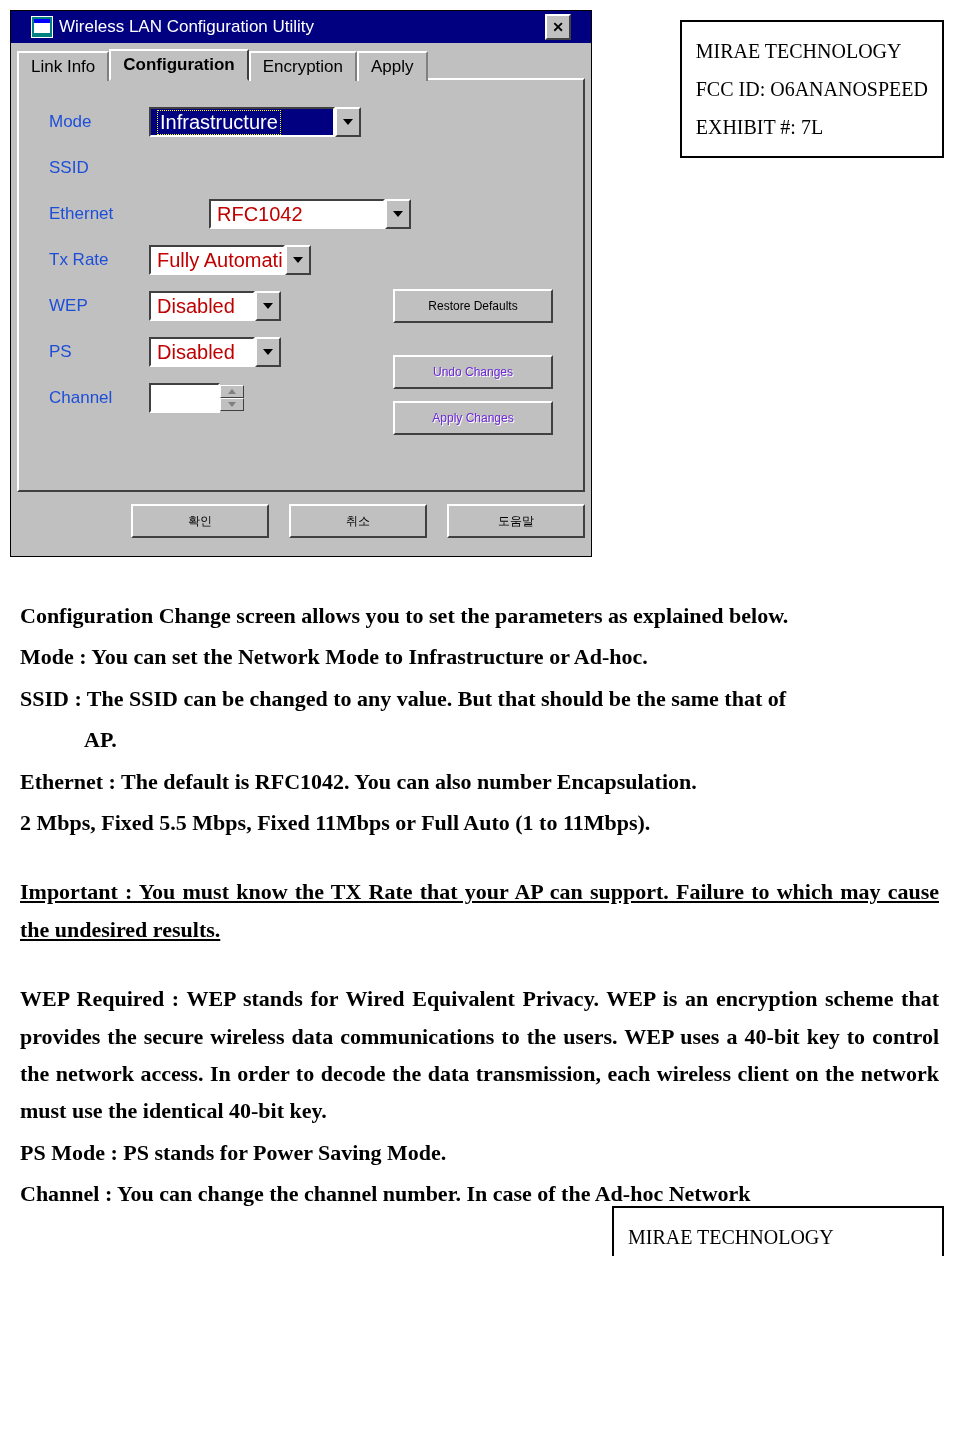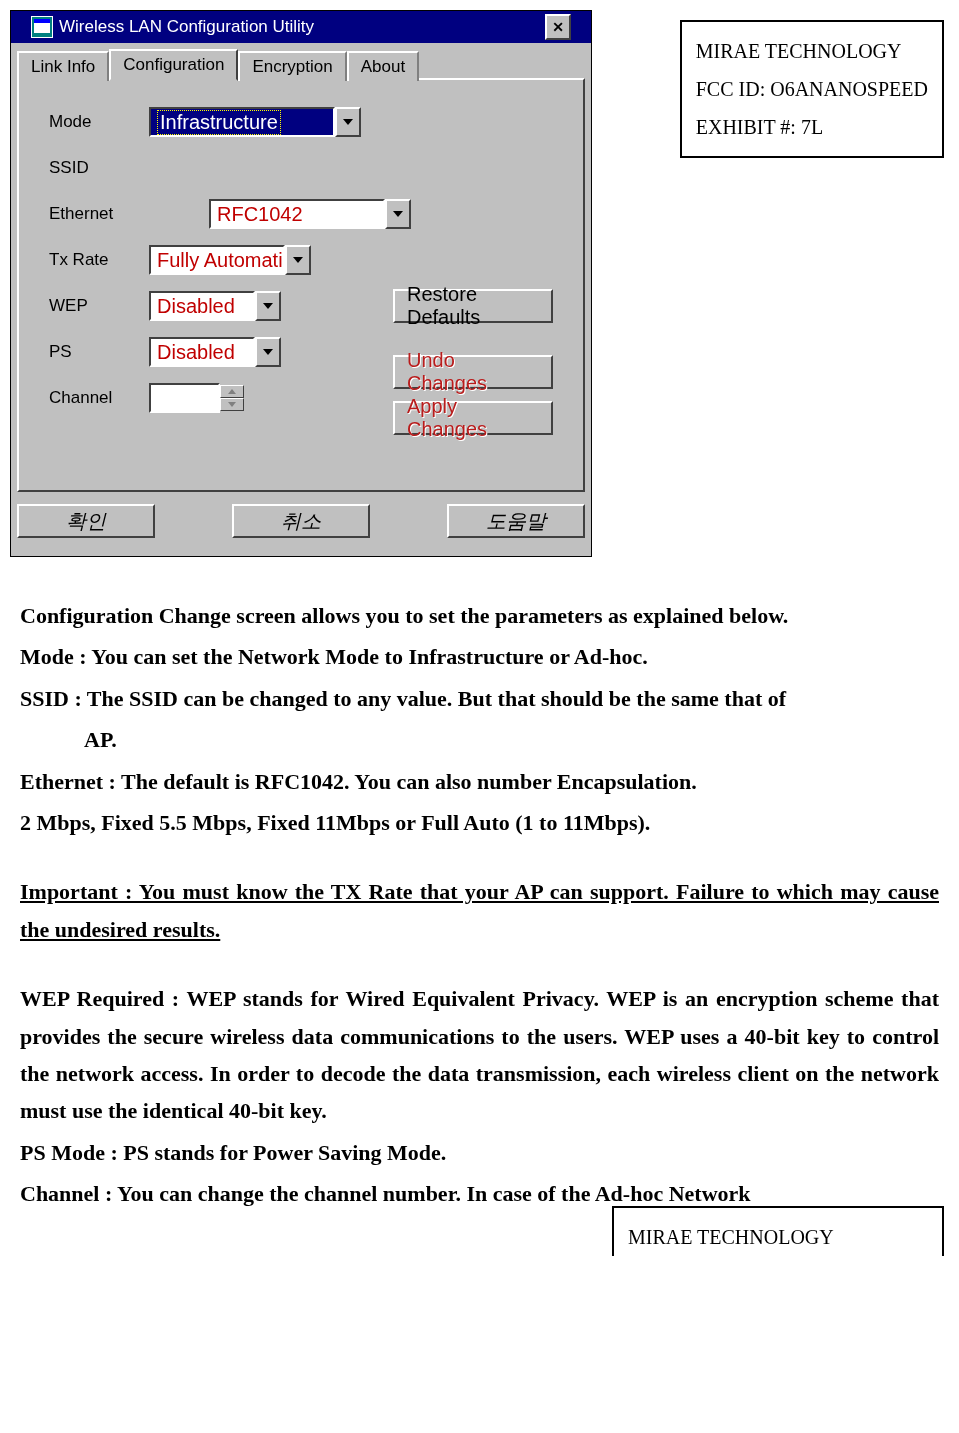--- a/index.html
+++ b/index.html
@@ -105,38 +105,39 @@
     background: #c0c0c0;
     border-top: 2px solid #fff;
     border-left: 2px solid #fff;
     border-right: 2px solid #808080;
     border-bottom: none;
   }
   .tab.active {
     background: #c0c0c0;
     border-bottom: 2px solid #c0c0c0;
     margin-bottom: -2px;
+    font-weight: bold;
   }
   .tab-panel {
     border-top: 2px solid #fff;
     border-left: 2px solid #fff;
     border-right: 2px solid #404040;
     border-bottom: 2px solid #404040;
     padding: 28px 30px 60px 30px;
     margin-top: -2px;
   }
   .form-row {
     display: flex;
     align-items: center;
     margin-bottom: 18px;
     height: 28px;
   }
   .form-label {
     width: 100px;
-    color: #000000;
+    color: #1d4ed8;
   }
   .combo {
     display: flex;
     align-items: center;
   }
   .combo-input {
     height: 26px;
     background: #fff;
     border-top: 2px solid #404040;
     border-left: 2px solid #404040;
@@ -192,37 +193,36 @@
     background: #c0c0c0;
     border-top: 2px solid #fff;
     border-left: 2px solid #fff;
     border-right: 2px solid #404040;
     border-bottom: 2px solid #404040;
     display: flex;
     align-items: center;
     justify-content: center;
     padding: 0 12px;
     font-family: "MS Sans Serif", Arial, sans-serif;
-    font-size: 20px;
+    font-size: 12px;
   }
   .win-button.disabled {
-    color: #b91c1c;
+    color: #6d28d9;
     text-shadow: 1px 1px 0 #fff;
     margin-top: 40px;
   }
   .right-btns {
     margin-left: auto;
     width: 160px;
   }
   .bottom-buttons {
     display: flex;
-    justify-content: space-between;
+    justify-content: flex-end;
     gap: 20px;
     padding: 12px 0;
-    font-style: italic;
   }
   .bottom-buttons .win-button {
     width: 110px;
   }
   .doc-text {
     margin: 40px 20px 0 20px;
     font-size: 22px;
     font-weight: bold;
     line-height: 1.7;
     text-align: justify;
@@ -262,21 +262,21 @@
       <div class="title-text">Wireless LAN Configuration Utility</div>
       <div class="close-btn">
         <span>✕</span>
       </div>
     </div>
     <div class="win-body">
       <div class="tab-row">
         <div class="tab inactive">Link Info</div>
         <div class="tab active">Configuration</div>
         <div class="tab inactive">Encryption</div>
-        <div class="tab inactive">About</div>
+        <div class="tab inactive">Apply</div>
       </div>
       <div class="tab-panel">
 
         <div class="form-row">
           <div class="form-label">Mode</div>
           <div class="combo">
             <div class="combo-input selected" style="width:170px">
                 <span>Infrastructure</span>
               </div>
             <div class="combo-btn">

